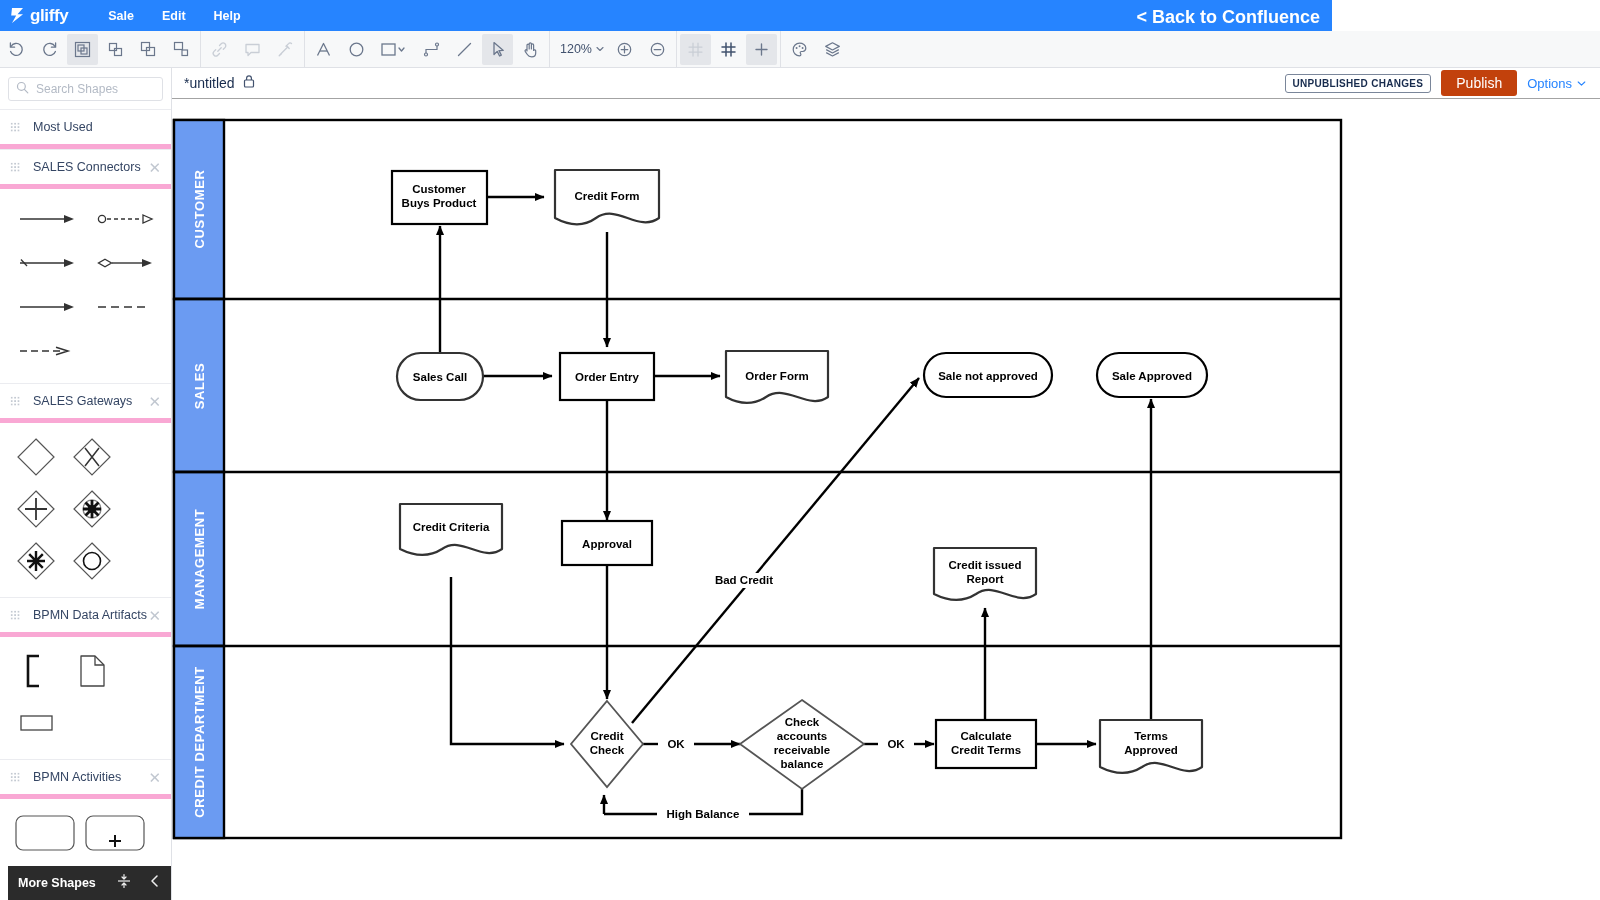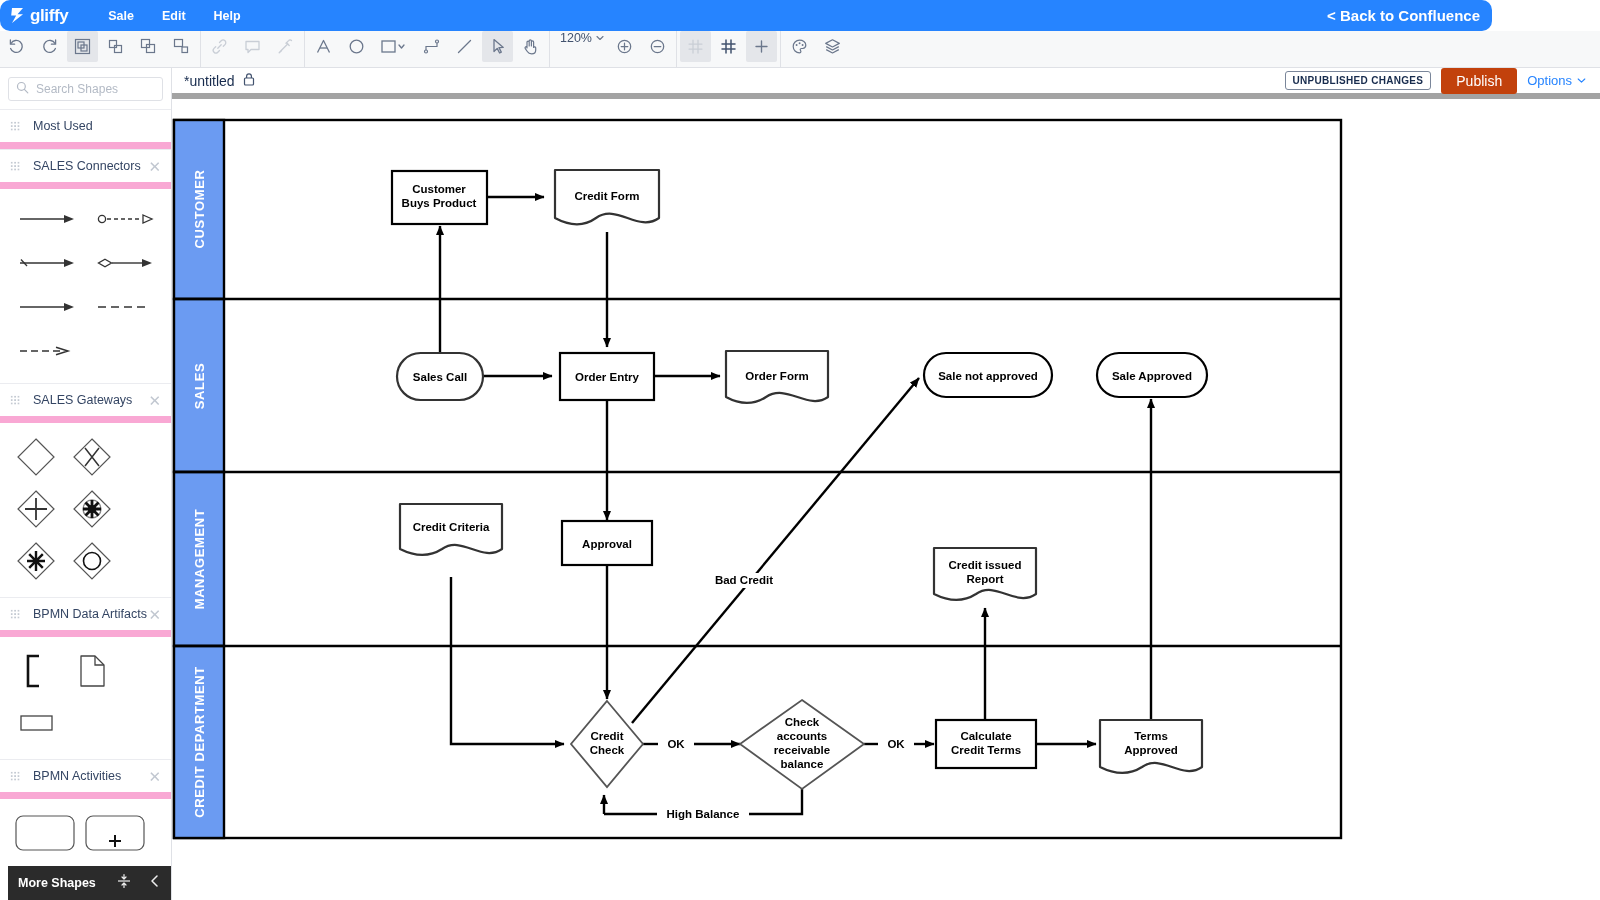--- a/index.html
+++ b/index.html
@@ -6,46 +6,46 @@
   * { box-sizing: border-box; margin: 0; padding: 0; }
   html, body {
     width: 1600px; height: 900px;
     font-family: "Liberation Sans", sans-serif;
     overflow: hidden;
     background: #ffffff;
   }
 
   
   .topbar {
-    position: absolute; left: 0; top: 0; width: 1492px; height: 31px;
+    position: absolute; left: 0; top: 0; width: 1332px; height: 31px;
     background: #2684FF;
-    display: flex; align-items: center; border-radius: 10px;
+    display: flex; align-items: center;
   }
   .logo-wrap { display: flex; align-items: center; margin-left: 9px; }
   .logo-mark { width: 19px; height: 19px; position: relative; margin-right: 2px; }
   .logo-text {
     color: #fff; font-size: 17px; font-weight: 700; letter-spacing: -0.4px;
   }
   .menu-items { display: flex; margin-left: 26px; gap: 0px; }
   .menu-item {
     color: #fff; font-size: 12.5px; font-weight: 700;
     padding: 4px 14px; cursor: default;
   }
   .back-conf {
     position: absolute; right: 12px; top: 7px;
-    color: #fff; font-size: 15px; font-weight: 700; cursor: pointer;
+    color: #fff; font-size: 18px; font-weight: 700; cursor: pointer;
   }
 
   
   .toolbar {
     position: absolute; left: 0; top: 31px; width: 1600px; height: 37px;
     background: #F7F8F9; border-bottom: 1px solid #DFE1E6;
     display: flex; align-items: center;
   }
-  .tgroup { display: flex; align-items: flex-start; height: 37px; }
+  .tgroup { display: flex; align-items: center; height: 37px; }
   .tsep { width: 1px; height: 37px; background: #DFE1E6; margin: 0 2px; }
   .tbtn {
     width: 31px; height: 31px; margin: 0 1px;
     display: flex; align-items: center; justify-content: center;
     cursor: pointer; border-radius: 2px; color: #6B778C;
   }
   .tbtn.disabled { color: #C9CED6; cursor: default; }
   .tbtn.active { background: #E4E6EA; }
   .tbtn svg { display: block; }
   .zoomlabel {
@@ -65,21 +65,21 @@
     border: 1px solid #DFE1E6; border-radius: 3px; height: 24px;
     padding: 0 7px; background: #fff;
   }
   .search-box input {
     border: none; outline: none; font-size: 12px; color: #6B778C;
     font-family: Liberation Sans, sans-serif; width: 118px; background: transparent;
   }
   .search-box input::placeholder { color: #B3BAC5; }
   .sec-header {
     display: flex; align-items: center; height: 40px;
-    border-top: 1px solid #EBECF0; border-bottom: 7px solid #f9a8d4;
+    border-top: 1px solid #EBECF0; border-bottom: 5px solid #f9a8d4;
     padding: 0 10px 0 10px; background: #fff;
   }
   .grip {
     width: 11px; height: 11px; margin-right: 12px; flex-shrink: 0;
     background-image: radial-gradient(#C1C7D0 0.8px, transparent 0.9px);
     background-size: 3.4px 3.4px; opacity: .95;
   }
   .sec-title { font-size: 12.5px; color: #344563; flex: 1; }
   .sec-x { color: #C1C7D0; font-size: 15px; cursor: pointer; line-height: 1; }
   .shape-grid {
@@ -96,21 +96,21 @@
     position: absolute; left: 8px; bottom: 0; width: 172px; height: 34px;
     background: #2B2B2B; color: #fff;
     display: flex; align-items: center; padding: 0 10px;
   }
   .more-shapes-label { font-size: 12.5px; font-weight: 700; flex: 1; }
   .ms-icon { margin: 0 8px; cursor: pointer; opacity: .92; }
 
   
   .dochdr {
     position: absolute; left: 172px; top: 68px; width: 1428px; height: 31px;
-    background: #fff; border-bottom: 6px solid #a3a3a3;
+    background: #fff; border-bottom: 1px solid #a3a3a3;
     display: flex; align-items: center; padding: 0 12px;
   }
   .doc-title { font-size: 14px; color: #172B4D; margin-left: 0px; }
   .lock-icon { margin-left: 8px; color: #42526E; }
   .dochdr-right {
     margin-left: auto; display: flex; align-items: center; gap: 10px;
   }
   .badge {
     border: 1px solid #7A869A; border-radius: 3px;
     font-size: 10px; font-weight: 700; letter-spacing: .3px;

